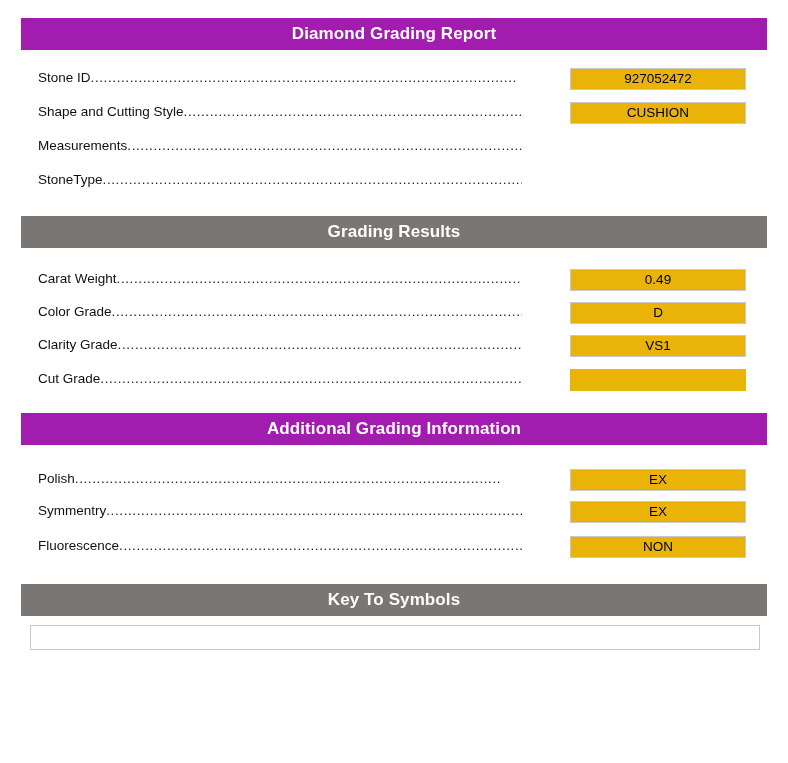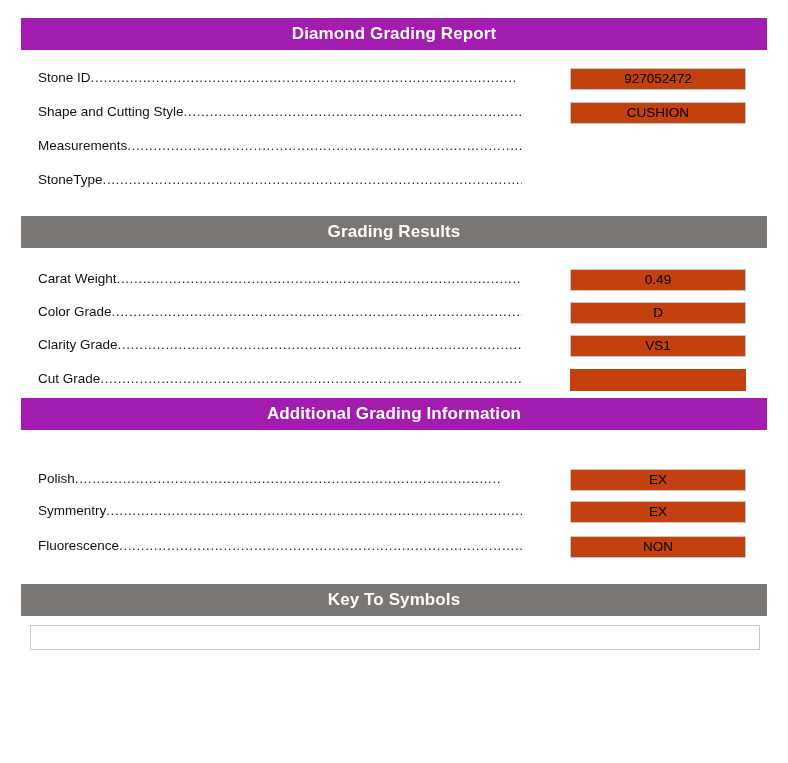--- a/index.html
+++ b/index.html
@@ -66,21 +66,21 @@
     color: #222222;
   }
   .row-value {
     position: absolute;
     left: 532px;
     top: 0;
     width: 176px;
     height: 22px;
     border: 1px solid #c8c8c8;
     box-sizing: border-box;
-    background: #c2410c;
+    background: #eab308;
     font-size: 13.5px;
     line-height: 20px;
     text-align: center;
     color: #000000;
     white-space: nowrap;
   }
   .row-value.empty {
     border: none;
   }
 
@@ -136,21 +136,21 @@
   <div class="row" style="top:335px;">
     <div class="row-label"><span class="txt">Clarity Grade</span><span class="leader">..................................................................................................</span></div>
     <div class="row-value">VS1</div>
   </div>
 
   <div class="row" style="top:369px;">
     <div class="row-label"><span class="txt">Cut Grade</span><span class="leader">..................................................................................................</span></div>
     <div class="row-value empty"></div>
   </div>
 
-  <div class="section-bar bar-navy" style="top:398px;">Additional Grading Information</div>
+  <div class="section-bar bar-navy" style="top:413px;">Additional Grading Information</div>
 
   <div class="row" style="top:469px;text-decoration:underline;">
     <div class="row-label"><span class="txt">Polish</span><span class="leader">..................................................................................................</span></div>
     <div class="row-value">EX</div>
   </div>
 
   <div class="row" style="top:501px;">
     <div class="row-label"><span class="txt">Symmentry</span><span class="leader">..................................................................................................</span></div>
     <div class="row-value">EX</div>
   </div>

